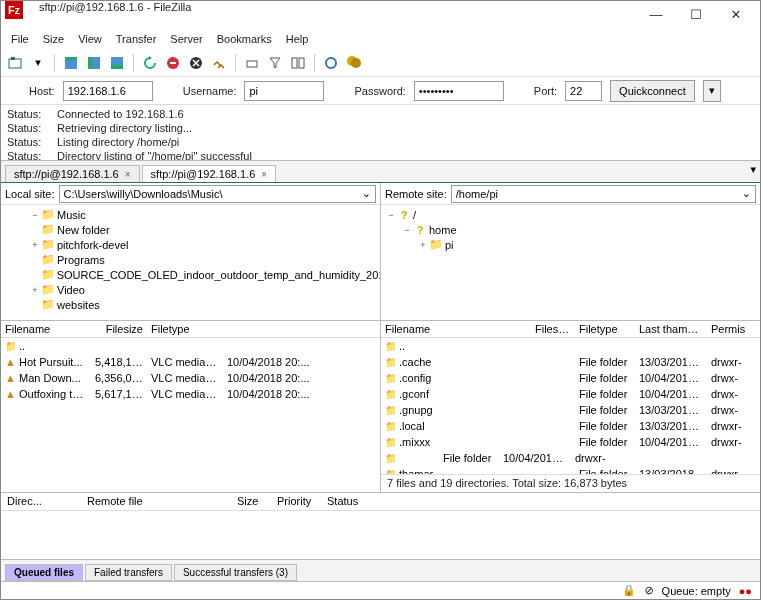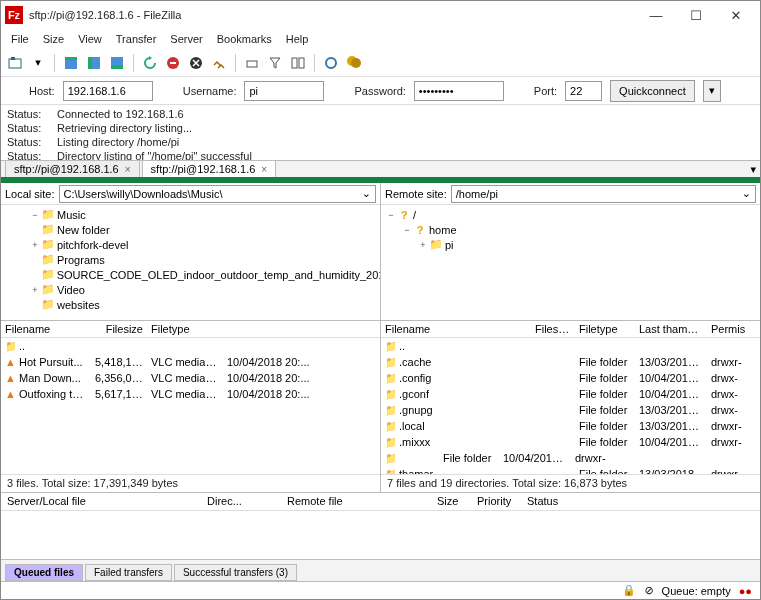--- a/index.html
+++ b/index.html
@@ -1,34 +1,34 @@
 <!DOCTYPE html>
 <html><head>
 <meta charset="utf-8">
 <style>
 * { box-sizing: border-box; margin: 0; padding: 0; font-family: "Segoe UI", Tahoma, sans-serif; font-size: 11px; }
 body { background: #fff; width: 761px; height: 600px; overflow: hidden; display: flex; flex-direction: column; border: 1px solid #888; }
-.titlebar { height: 28px; display: flex; align-items: center; padding: 0 4px; background: #fff; }
+.titlebar { height: 28px; display: flex; align-items: flex-start; padding: 0 4px; background: #fff; gap: 10px; }
 .titlebar .app-icon { width: 18px; height: 18px; background: #c00; color: #fff; font-weight: bold; display: flex; align-items: center; justify-content: center; margin-right: 6px; font-size: 11px; }
 .titlebar .title { flex: 1; color: #222; }
 .winbtns { display: flex; }
 .winbtn { width: 40px; height: 26px; display: flex; align-items: center; justify-content: center; font-size: 13px; color: #333; }
 .menubar { height: 20px; display: flex; align-items: center; padding: 0 4px; gap: 2px; }
 .menubar span { padding: 2px 6px; color: #222; }
 .toolbar { height: 28px; display: flex; align-items: center; padding: 0 4px; gap: 3px; border-bottom: 1px solid #ddd; }
 .tbicon { width: 20px; height: 20px; display: flex; align-items: center; justify-content: center; }
 .tbsep { width: 1px; height: 18px; background: #ccc; margin: 0 3px; }
 .connbar { height: 28px; display: flex; align-items: center; padding: 2px 6px; gap: 8px; border-bottom: 1px solid #ddd; }
 .connbar label { color: #222; margin-left: 22px; }
 .connbar input { border: 1px solid #999; padding: 2px 4px; height: 20px; }
 .connbar button { border: 1px solid #999; background: #eee; padding: 2px 8px; height: 22px; }
 .logpane { height: 56px; overflow-y: scroll; border-bottom: 1px solid #bbb; padding: 2px 6px; position: relative; }
 .logline { display: flex; gap: 14px; color: #222; line-height: 14px; }
 .logline .k { width: 36px; }
-.tabstrip { height: 22px; display: flex; align-items: flex-end; background: #f3f3f3; border-bottom: 6px solid #15803d; padding-left: 4px; gap: 2px; position: relative; }
+.tabstrip { height: 22px; display: flex; align-items: flex-end; background: #f3f3f3; border-bottom: 1px solid #15803d; padding-left: 4px; gap: 2px; position: relative; }
 .tab { border: 1px solid #bbb; border-bottom: none; padding: 2px 8px; background: #eee; display: flex; align-items: center; gap: 6px; font-size: 10px; }
 .tab.active { background: #fff; }
 .tab .x { color: #666; font-size: 10px; }
 .tabstrip .drop { position: absolute; right: 4px; top: 2px; }
 .split { flex: 1; display: flex; min-height: 0; border-bottom: 1px solid #bbb; }
 .pane { flex: 1; display: flex; flex-direction: column; min-width: 0; border-right: 1px solid #bbb; }
 .pane:last-child { border-right: none; }
 .pathrow { display: flex; align-items: center; padding: 2px 4px; border-bottom: 1px solid #ddd; height: 22px; }
 .pathrow label { margin-right: 4px; }
 .pathrow .combo { flex: 1; border: 1px solid #999; height: 18px; display: flex; align-items: center; padding: 0 4px; justify-content: space-between; }
@@ -271,21 +271,20 @@
           <span>10/04/2018 20:...</span>
         </div>
       <div class="lrow">
           <span class="ic" style="color:#e67e22">▲</span>
           <span style="width:76px">Outfoxing th...</span>
           <span style="width:56px;text-align:right">5,617,121</span>
           <span style="width:76px">VLC media f...</span>
           <span>10/04/2018 20:...</span>
         </div>
     </div>
-    <div class="statusline">3 files. Total size: 17,391,349 bytes</div>
   </div>
 
   <div class="pane">
     <div class="pathrow">
       <label>Remote site:</label>
       <div class="combo">
           <span>/home/pi</span>
           <span>⌄</span>
         </div>
     </div>
@@ -380,21 +379,20 @@
           <span style="width:60px">File folder</span>
           <span style="width:72px">13/03/2018</span>
           <span>drwxr</span>
         </div>
     </div>
     <div class="statusline">7 files and 19 directories. Total size: 16,873 bytes</div>
   </div>
 </div>
 
 <div class="queuehdr">
-  <span style="width:200px">Server/Local file</span>
   <span style="width:80px">Direc...</span>
   <span style="width:150px">Remote file</span>
   <span style="width:40px">Size</span>
   <span style="width:50px">Priority</span>
   <span>Status</span>
 </div>
 <div class="queuebody"></div>
 
 <div class="qtabs">
   <div class="qtab active">Queued files</div>

